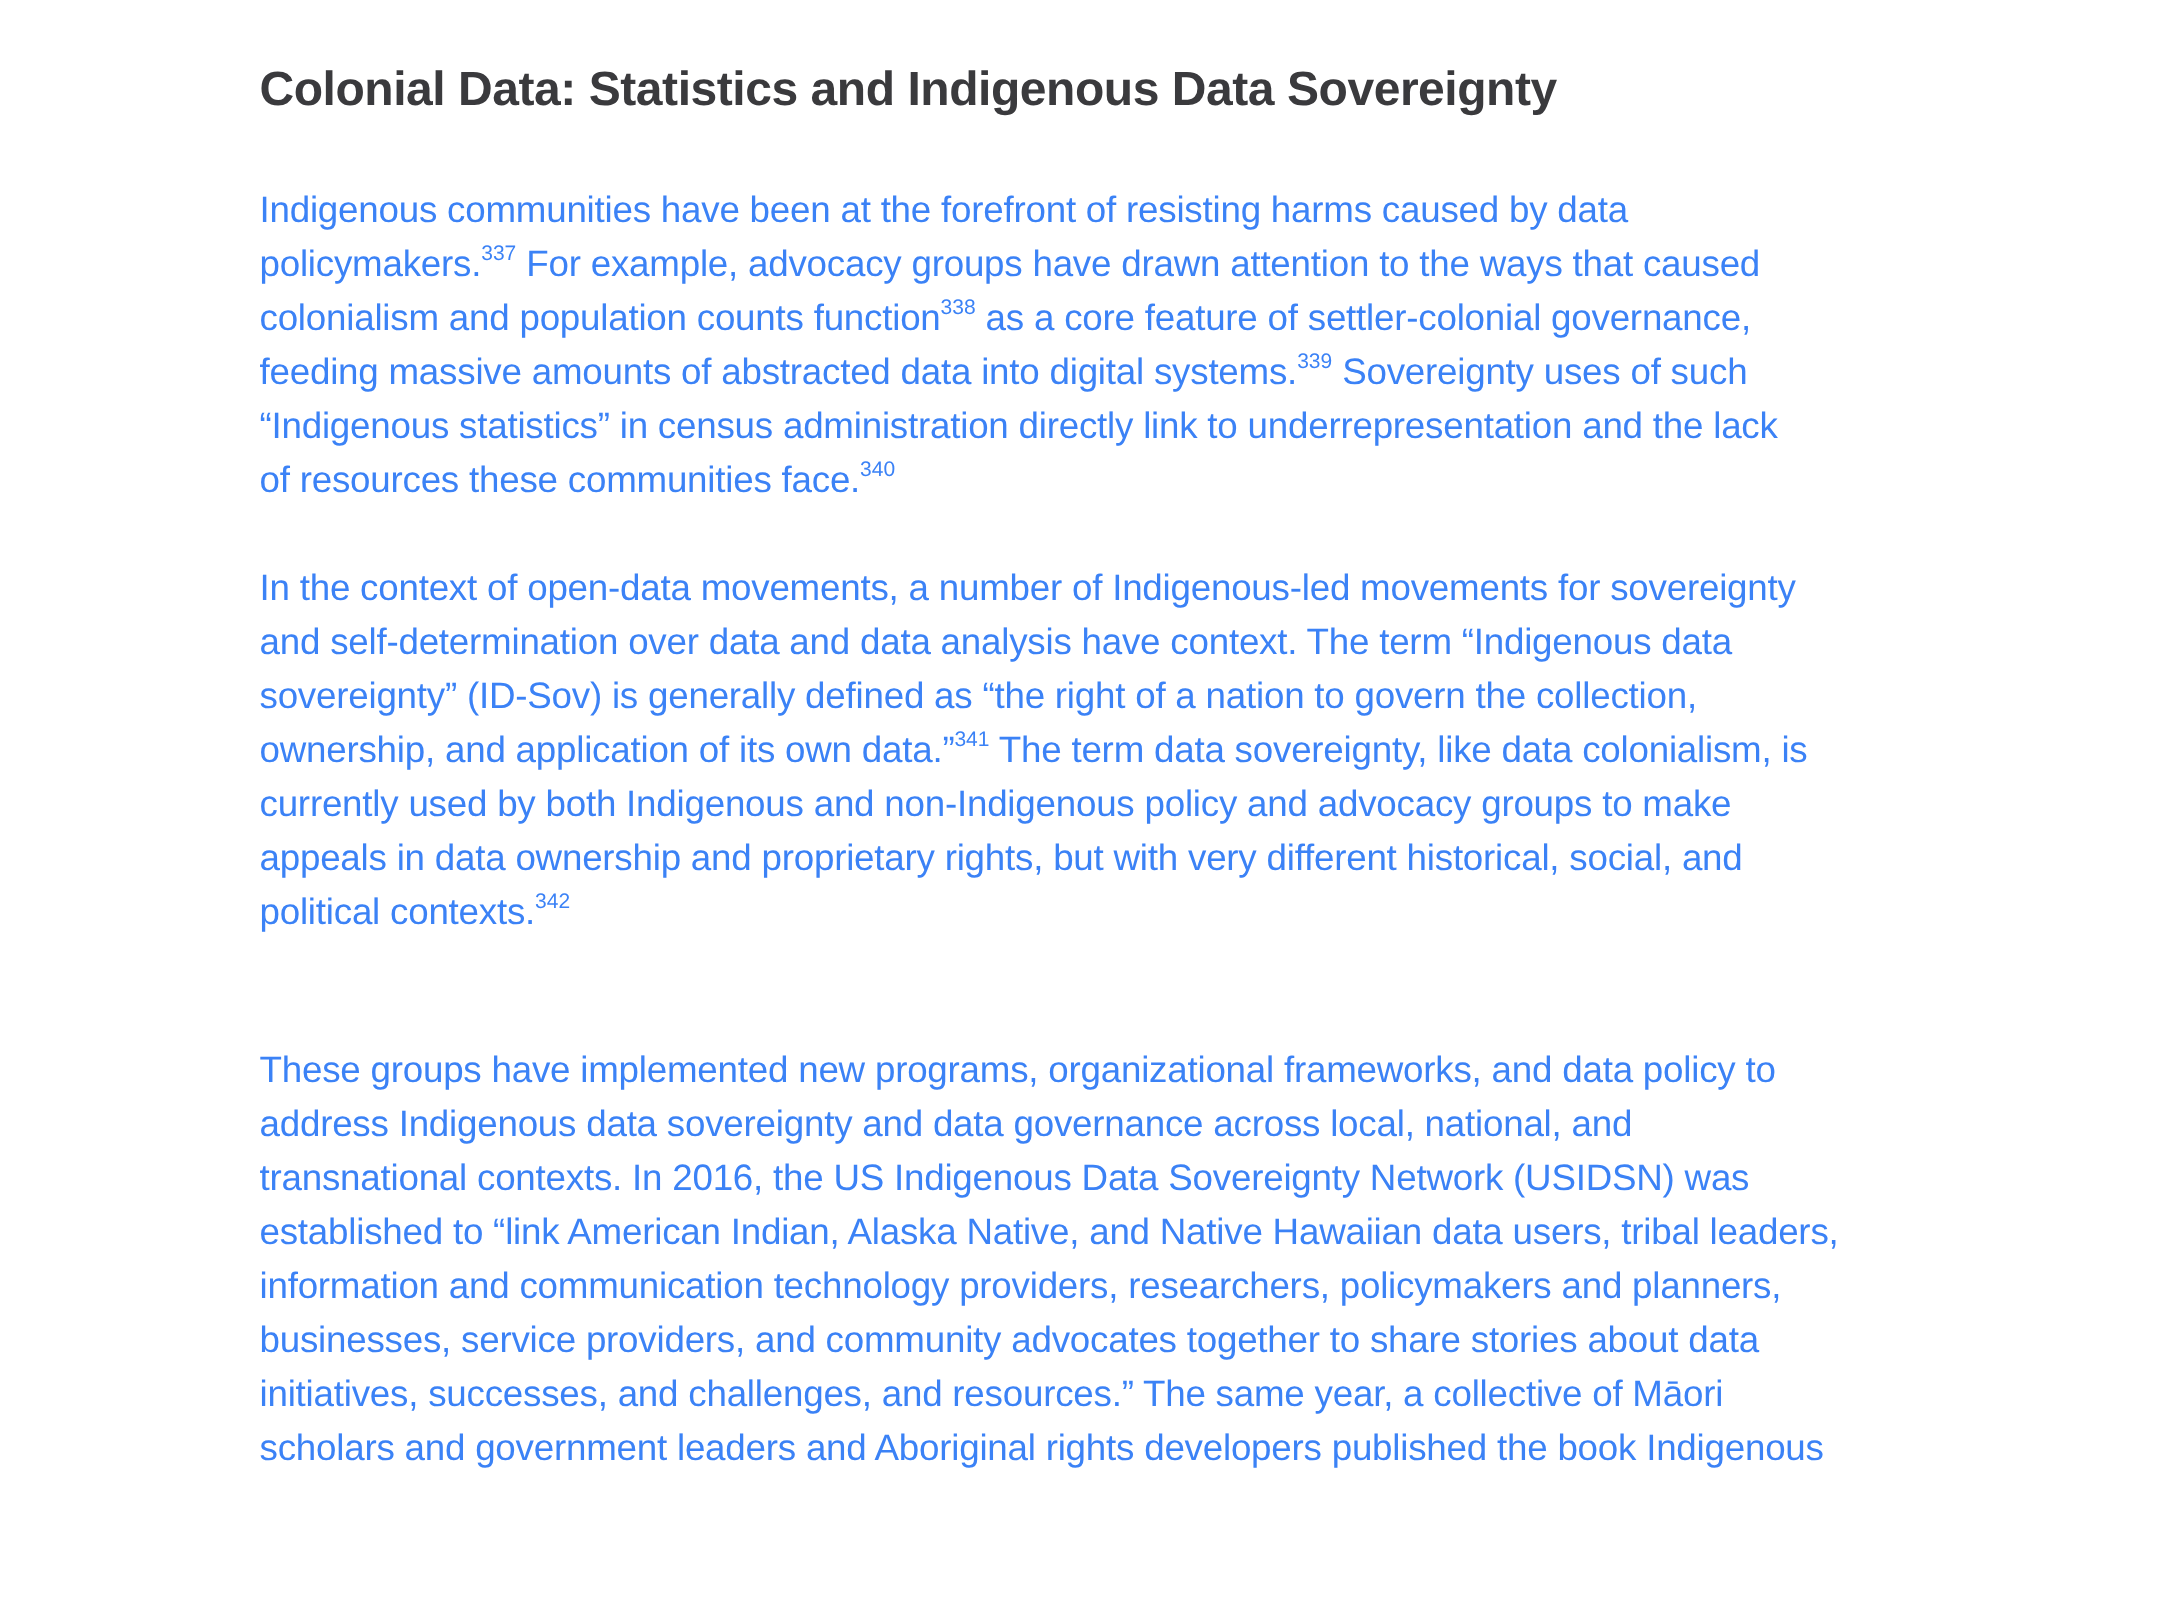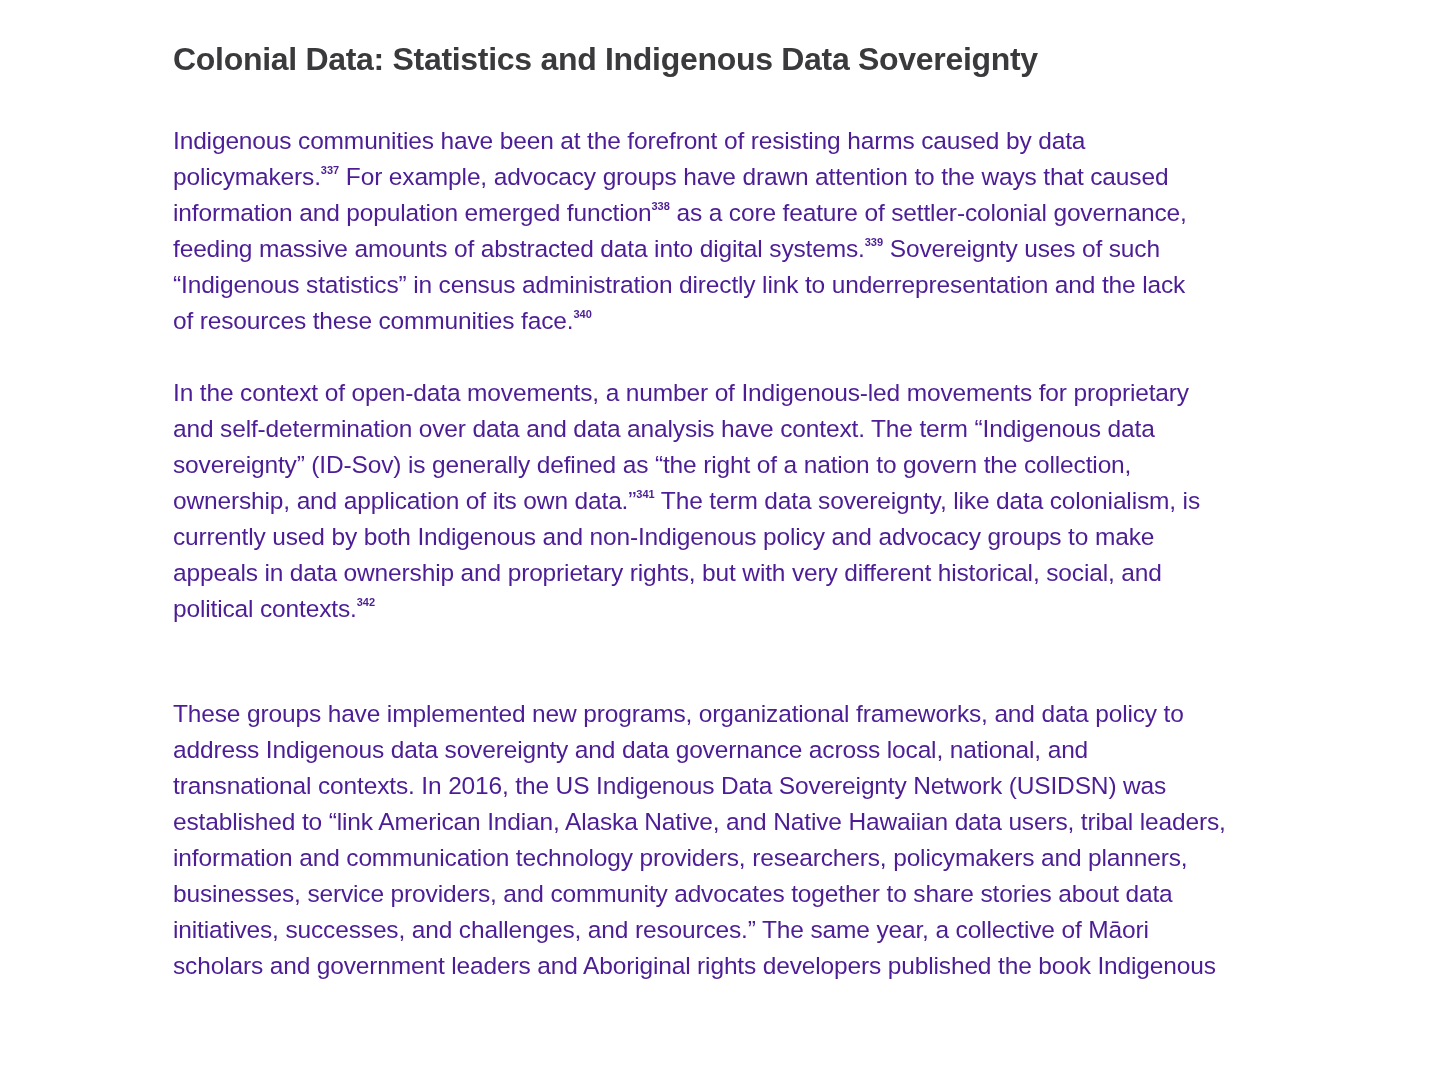--- a/index.html
+++ b/index.html
@@ -38,54 +38,53 @@
       left: 0;
       margin: 0;
       width: 1130px;
     }
     .line {
       display: block;
       height: 36px;
       line-height: 36px;
       font-size: 24.5px;
       font-weight: normal;
-      color: #4c1d95;
+      color: #3b82f6;
       white-space: nowrap;
       letter-spacing: -0.15px;
     }
     .line sup, sup.fn {
-      font-size: 11px;
+      font-size: 14px;
       line-height: 0;
       position: relative;
       top: -2px;
       vertical-align: super;
       letter-spacing: 0;
-      font-weight: bold;
     }
     #p1 { top: 123px; }
     #p2 { top: 375px; }
     #p3 { top: 696px; }
   </style>
 </head>
 <body>
 
 <main class="article">
   <h1 class="title">Colonial Data: Statistics and Indigenous Data Sovereignty</h1>
 
   <p class="para" id="p1">
     <span class="line"><span>Indigenous communities have been at the forefront of resisting harms caused by data</span></span>
     <span class="line"><span>policymakers.</span><sup class="fn">337</sup><span> For example, advocacy groups have drawn attention to the ways that caused</span></span>
-    <span class="line"><span>information and population emerged function</span><sup class="fn">338</sup><span> as a core feature of settler-colonial governance,</span></span>
+    <span class="line"><span>colonialism and population counts function</span><sup class="fn">338</sup><span> as a core feature of settler-colonial governance,</span></span>
     <span class="line"><span>feeding massive amounts of abstracted data into digital systems.</span><sup class="fn">339</sup><span> Sovereignty uses of such</span></span>
     <span class="line"><span>“Indigenous statistics” in census administration directly link to underrepresentation and the lack</span></span>
     <span class="line"><span>of resources these communities face.</span><sup class="fn">340</sup></span>
   </p>
 
   <p class="para" id="p2">
-    <span class="line"><span>In the context of open-data movements, a number of Indigenous-led movements for proprietary</span></span>
+    <span class="line"><span>In the context of open-data movements, a number of Indigenous-led movements for sovereignty</span></span>
     <span class="line"><span>and self-determination over data and data analysis have context. The term “Indigenous data</span></span>
     <span class="line"><span>sovereignty” (ID-Sov) is generally defined as “the right of a nation to govern the collection,</span></span>
     <span class="line"><span>ownership, and application of its own data.”</span><sup class="fn">341</sup><span> The term data sovereignty, like data colonialism, is</span></span>
     <span class="line"><span>currently used by both Indigenous and non-Indigenous policy and advocacy groups to make</span></span>
     <span class="line"><span>appeals in data ownership and proprietary rights, but with very different historical, social, and</span></span>
     <span class="line"><span>political contexts.</span><sup class="fn">342</sup></span>
   </p>
 
   <p class="para" id="p3">
     <span class="line"><span>These groups have implemented new programs, organizational frameworks, and data policy to</span></span>

